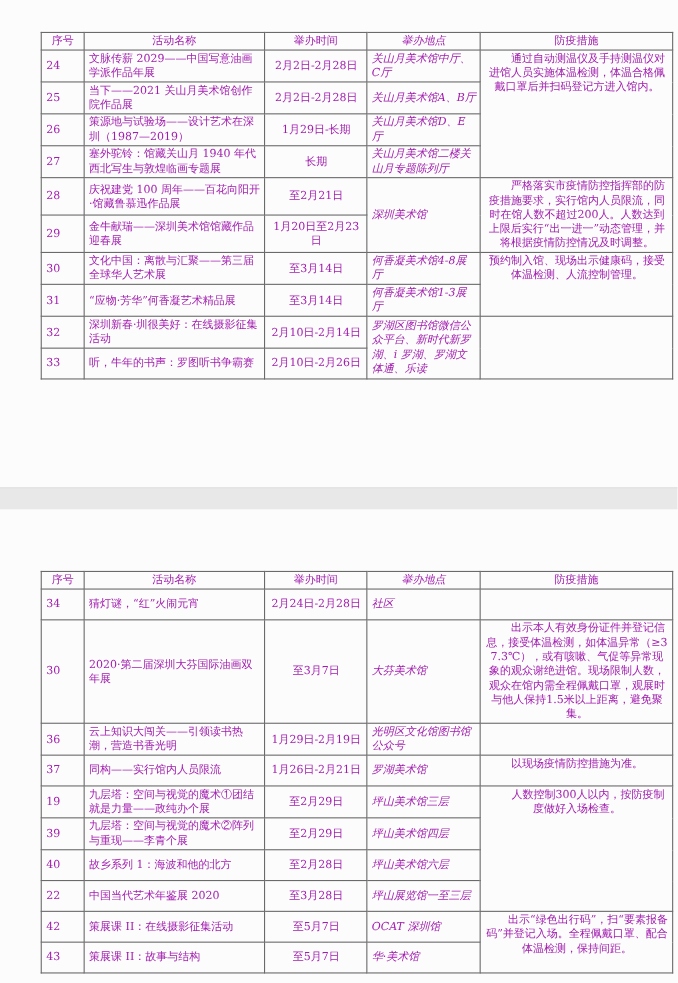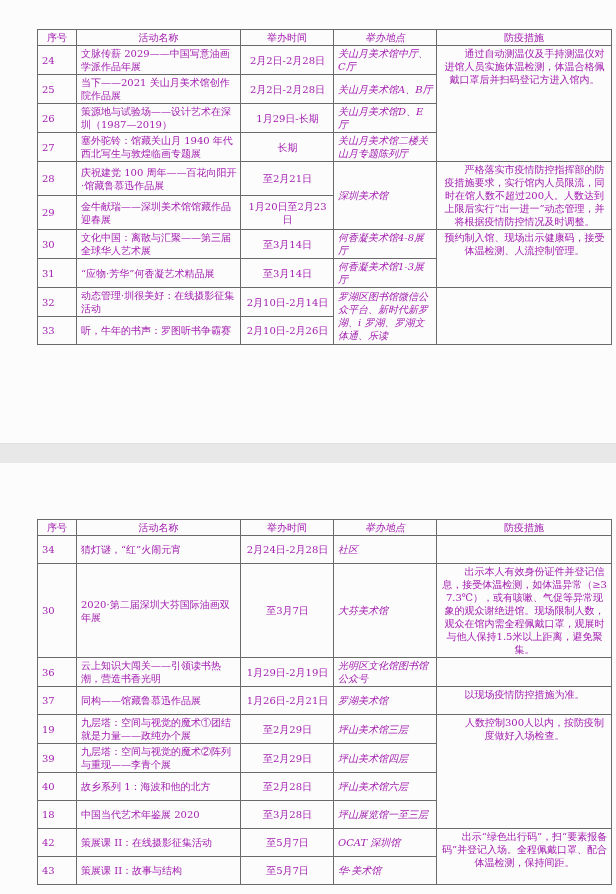--- a/index.html
+++ b/index.html
@@ -111,21 +111,21 @@
           <td class="col-measures" rowspan="2">预约制入馆、现场出示健康码，接受体温检测、人流控制管理。</td>
         </tr>
         <tr>
           <td class="col-seq">31</td>
           <td class="col-name">“应物·芳华”何香凝艺术精品展</td>
           <td class="col-time">至3月14日</td>
           <td class="col-venue">何香凝美术馆1-3展厅</td>
         </tr>
         <tr>
           <td class="col-seq">32</td>
-          <td class="col-name">动态管理·圳很美好：在线摄影征集活动</td>
+          <td class="col-name">深圳新春·圳很美好：在线摄影征集活动</td>
           <td class="col-time">2月10日-2月14日</td>
           <td class="col-venue" rowspan="2">罗湖区图书馆微信公众平台、新时代新罗湖、i 罗湖、罗湖文体通、乐读</td>
           <td class="col-measures" rowspan="2"></td>
         </tr>
         <tr>
           <td class="col-seq">33</td>
           <td class="col-name">听，牛年的书声：罗图听书争霸赛</td>
           <td class="col-time">2月10日-2月26日</td>
         </tr>
       </tbody>
@@ -162,21 +162,21 @@
         </tr>
         <tr>
           <td class="col-seq">36</td>
           <td class="col-name">云上知识大闯关——引领读书热潮，营造书香光明</td>
           <td class="col-time">1月29日-2月19日</td>
           <td class="col-venue">光明区文化馆图书馆公众号</td>
           <td class="col-measures"></td>
         </tr>
         <tr>
           <td class="col-seq">37</td>
-          <td class="col-name">同构——馆藏鲁慕迅作品展</td>
+          <td class="col-name">同构——实行馆内人员限流</td>
           <td class="col-time">1月26日-2月21日</td>
           <td class="col-venue">罗湖美术馆</td>
           <td class="col-measures">以现场疫情防控措施为准。</td>
         </tr>
         <tr>
           <td class="col-seq">19</td>
           <td class="col-name">九层塔：空间与视觉的魔术①团结就是力量——政纯办个展</td>
           <td class="col-time">至2月29日</td>
           <td class="col-venue">坪山美术馆三层</td>
           <td class="col-measures" rowspan="4">　　人数控制300人以内，按防疫制度做好入场检查。</td>
@@ -187,21 +187,21 @@
           <td class="col-time">至2月29日</td>
           <td class="col-venue">坪山美术馆四层</td>
         </tr>
         <tr>
           <td class="col-seq">40</td>
           <td class="col-name">故乡系列 1：海波和他的北方</td>
           <td class="col-time">至2月28日</td>
           <td class="col-venue">坪山美术馆六层</td>
         </tr>
         <tr>
-          <td class="col-seq">18</td>
+          <td class="col-seq">22</td>
           <td class="col-name">中国当代艺术年鉴展 2020</td>
           <td class="col-time">至3月28日</td>
           <td class="col-venue">坪山展览馆一至三层</td>
         </tr>
         <tr>
           <td class="col-seq">42</td>
           <td class="col-name">策展课 II：在线摄影征集活动</td>
           <td class="col-time">至5月7日</td>
           <td class="col-venue">OCAT 深圳馆</td>
           <td class="col-measures" rowspan="2">　　出示“绿色出行码”，扫“要素报备码”并登记入场。全程佩戴口罩、配合体温检测，保持间距。</td>

